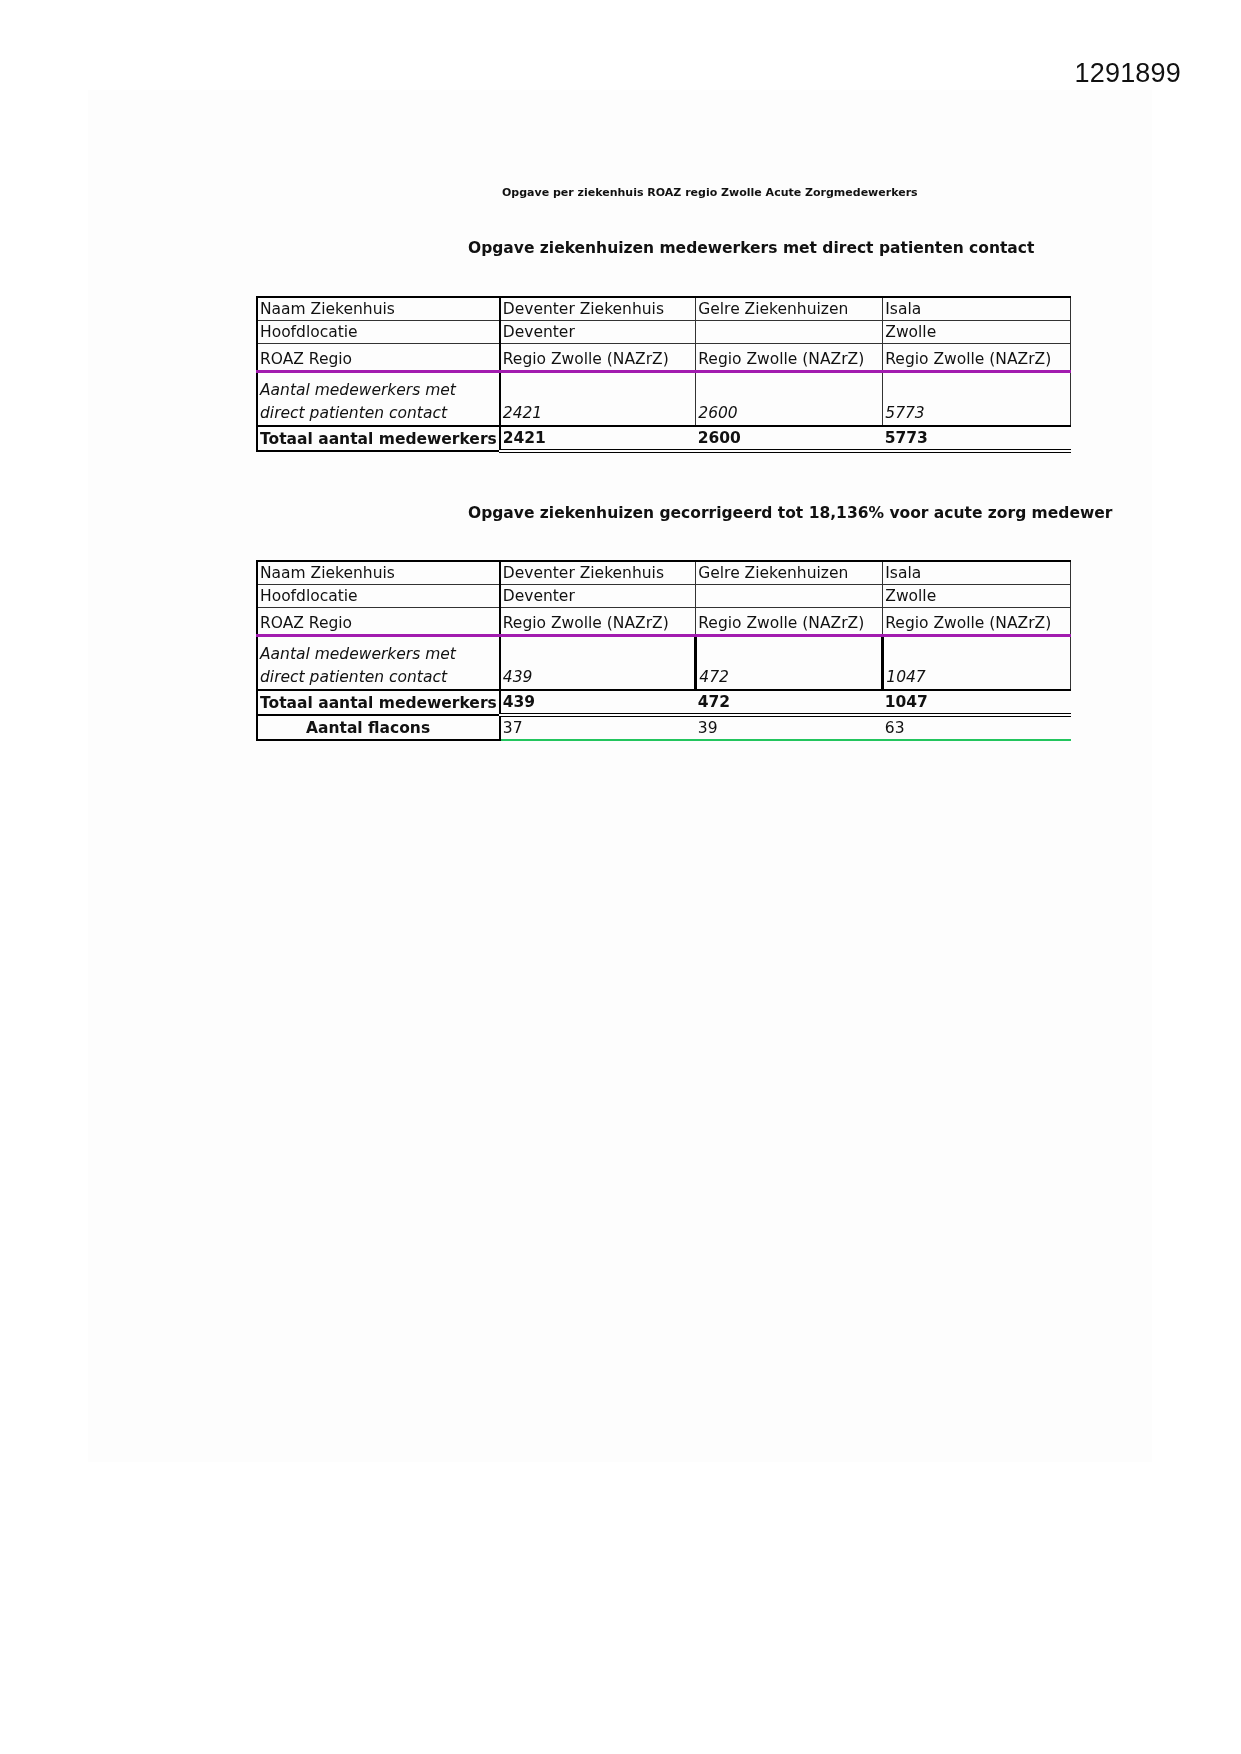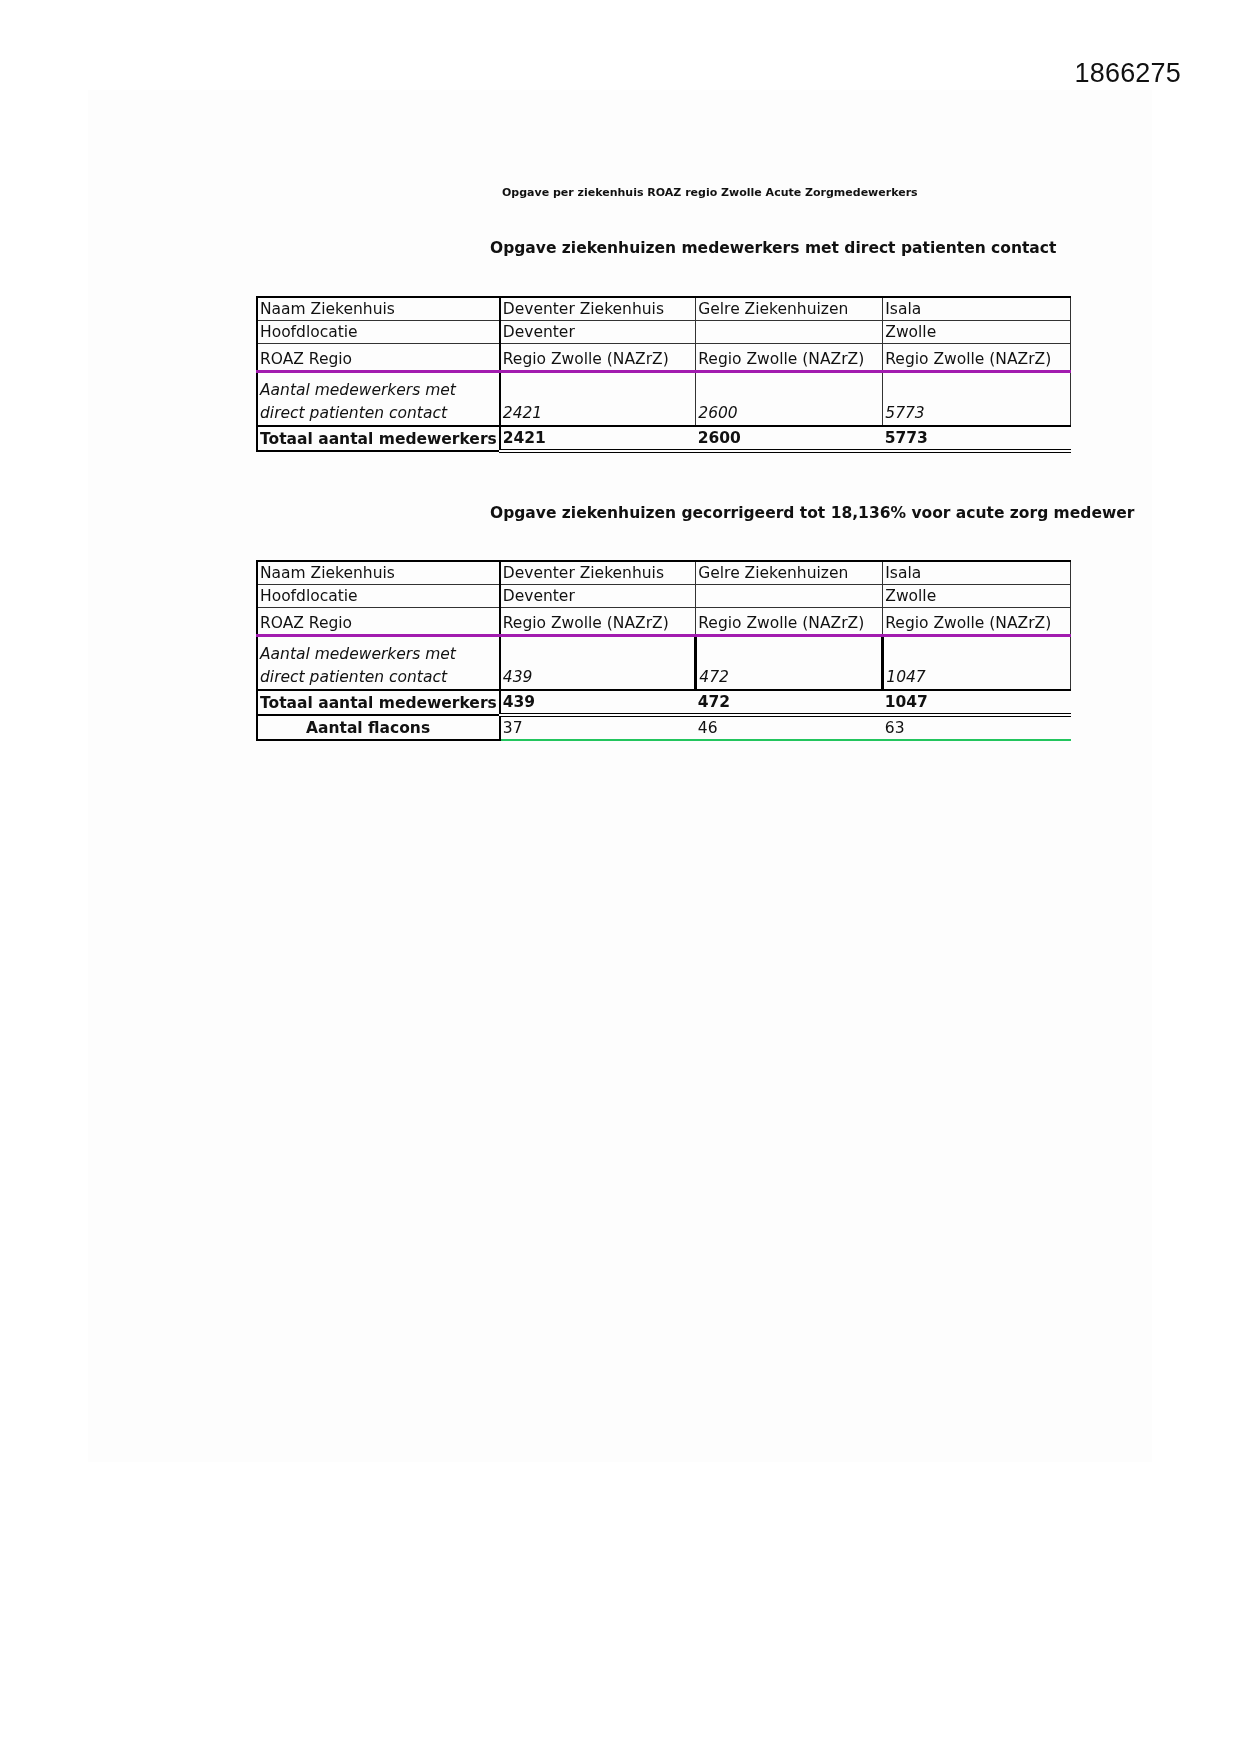--- a/index.html
+++ b/index.html
@@ -16,21 +16,21 @@
       position: absolute; right: 60px; top: 58px;
       font-family: "Liberation Sans", sans-serif; font-size: 27px; color: #111;
       letter-spacing: 0.2px;
     }
     .main-title {
       position: absolute; left: 502px; top: 186px;
       font-family: "DejaVu Sans", sans-serif; font-weight: bold; font-size: 11px;
       color: #111; white-space: nowrap;
     }
     .table-title {
-      position: absolute; left: 490px;
+      position: absolute; left: 468px;
       font-family: "DejaVu Sans", sans-serif; font-weight: bold; font-size: 15.5px;
       color: #111; white-space: nowrap;
     }
     table.sheet {
       position: absolute; left: 256px; border-collapse: collapse; table-layout: fixed;
       font-family: "DejaVu Sans", sans-serif; font-size: 15.5px; color: #111; margin-top: 36px;
     }
     table.sheet td {
       padding: 0 2px 0 2px; border: 1px solid #333; white-space: nowrap;
       vertical-align: bottom; line-height: 22px; overflow: hidden;
@@ -45,21 +45,21 @@
     table.sheet tr.total td.num { border-bottom: 4px double #000; border-left: none; border-right: none; }
     table.sheet tr.flacons td.label { border-bottom: 2px solid #000; padding-left: 48px; }
     table.sheet tr.flacons td.num { border-left: none; border-right: none; border-bottom: 2px solid #22c55e; }
     .thick-vert td.v { border-left: 3px solid #000; }
   </style>
 </head>
 <body>
 
 <div class="scan-area"></div>
 
-<div class="doc-id">1866275</div>
+<div class="doc-id">1291899</div>
 
 <div class="main-title">Opgave per ziekenhuis ROAZ regio Zwolle Acute Zorgmedewerkers</div>
 
 <div class="table-title" style="top:239px;">Opgave ziekenhuizen medewerkers met direct patienten contact</div>
 
 <table class="sheet" style="top:260px;">
   <colgroup>
     <col style="width:233px">
       <col style="width:196px">
       <col style="width:187px">
@@ -135,17 +135,17 @@
   </tr>
   <tr class="total">
     <td class="label">Totaal aantal medewerkers</td>
     <td class="num">439</td>
     <td class="num">472</td>
     <td class="num">1047</td>
   </tr>
   <tr class="flacons">
     <td class="label" style="font-weight:bold">Aantal flacons</td>
     <td class="num">37</td>
-    <td class="num">46</td>
+    <td class="num">39</td>
     <td class="num">63</td>
   </tr>
 </tbody>
   </table>
 
 </body></html>

